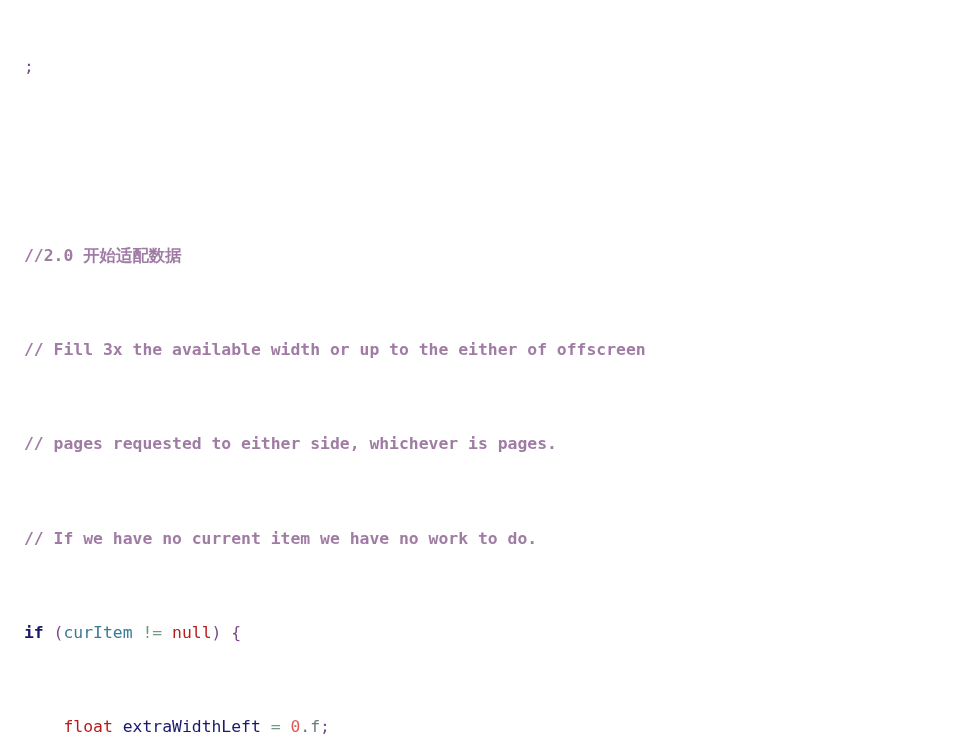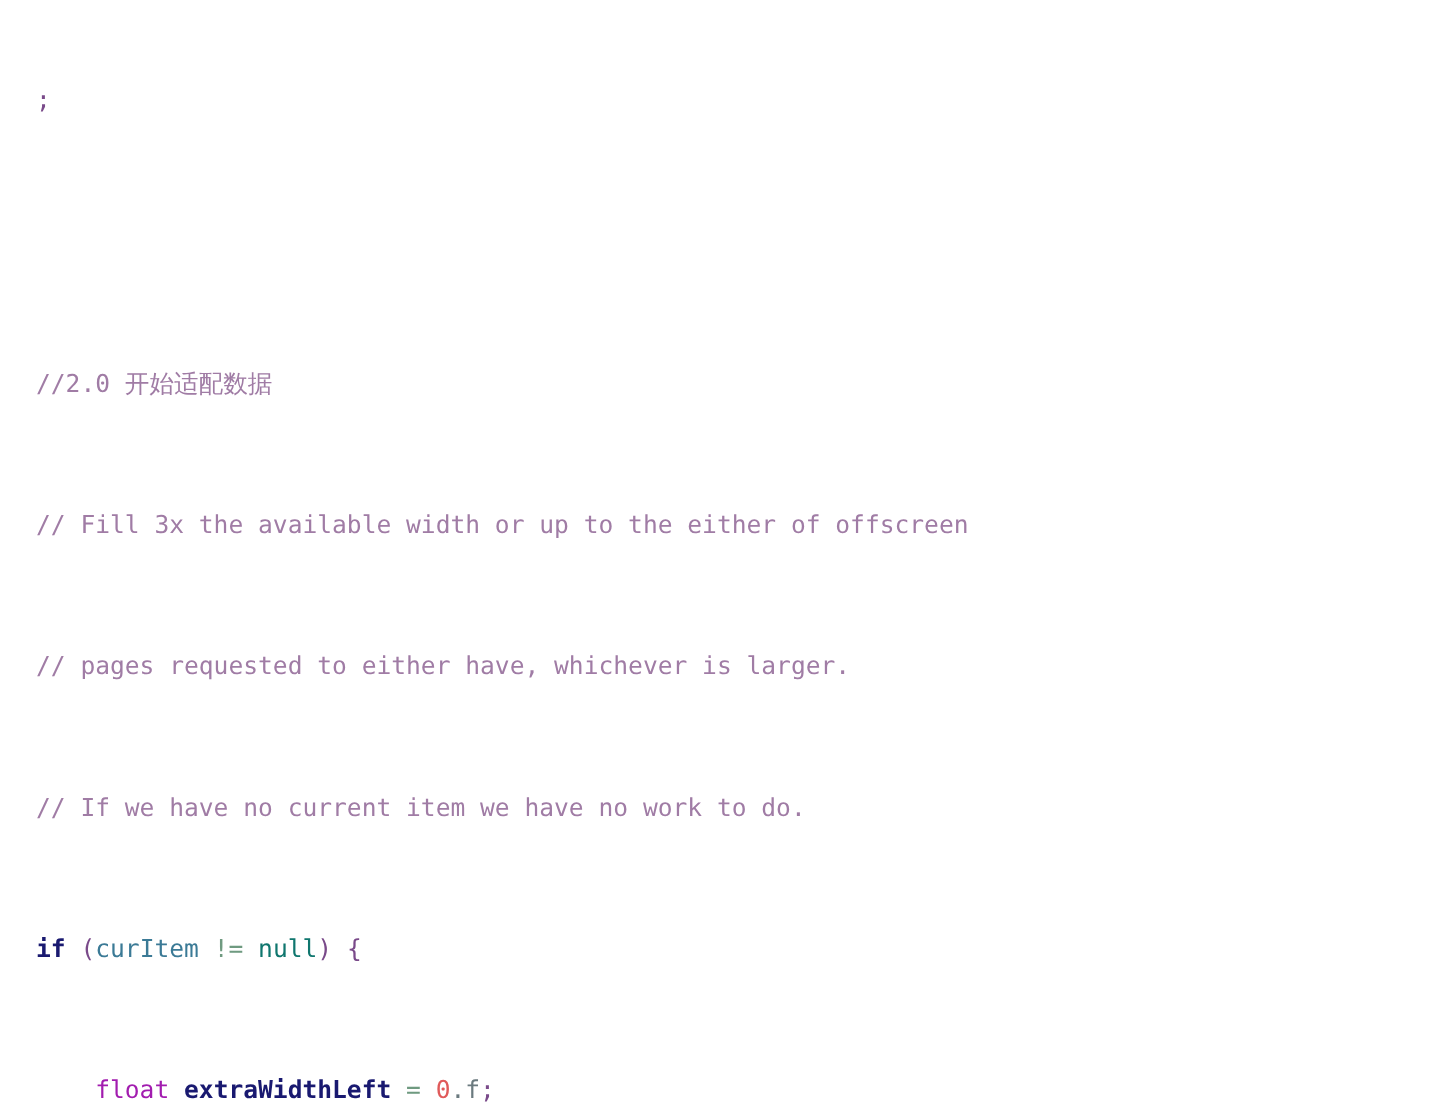--- a/index.html
+++ b/index.html
@@ -35,45 +35,45 @@
     letter-spacing: 0px;
     color: #3b6ea5;
   }
   .line {
     height: 23.6px;
     white-space: pre;
     display: block;
   }
   
   .kw       { color: #191970; font-weight: bold; margin-top: 36px; }
-  .cmt      { color: #a07ca5; }
+  .cmt      { color: #a07ca5; font-weight: bold; }
   .num      { color: #e05a5a; }
-  .nullv    { color: #0f766e; }
-  .typ      { color: #a21caf; }
+  .nullv    { color: #b91c1c; }
+  .typ      { color: #b91c1c; }
   .id       { color: #3b7a96; text-align: center; }
-  .var      { color: #191970; font-weight: bold; }
+  .var      { color: #191970; font-weight: normal; }
   .punc     { color: #7a4a8a; }
   .op       { color: #6f9a80; }
   .plain    { color: #6b7a7f; }
 </style>
 </head>
 <body>
 
 <div id="editor">
   <div class="code-area">
 
     <div class="line"><span class="punc">;</span></div>
 
     <div class="line"></div>
 
     <div class="line"><span class="cmt">//2.0 开始适配数据</span></div>
 
     <div class="line"><span class="cmt">// Fill 3x the available width or up to the either of offscreen</span></div>
 
-    <div class="line"><span class="cmt">// pages requested to either have, whichever is larger.</span></div>
+    <div class="line"><span class="cmt">// pages requested to either side, whichever is pages.</span></div>
 
     <div class="line"><span class="cmt">// If we have no current item we have no work to do.</span></div>
 
     <div class="line"><span class="kw">if</span><span class="punc"> (</span><span class="id">curItem</span><span class="op"> != </span><span class="nullv">null</span><span class="punc">) {</span></div>
 
     <div class="line"><span class="typ">    float </span><span class="var">extraWidthLeft</span><span class="op"> = </span><span class="num">0</span><span class="plain">.f</span><span class="punc">;</span></div>
 
     
 
     

